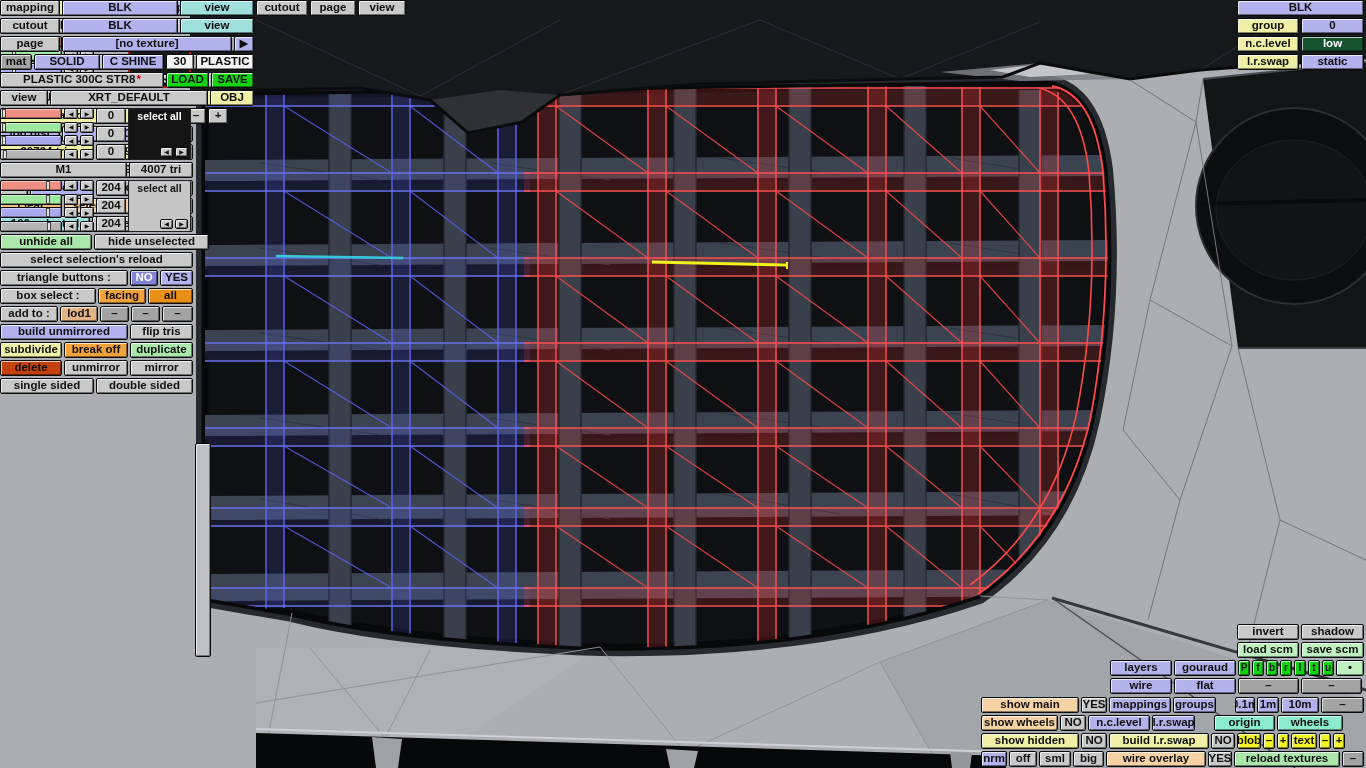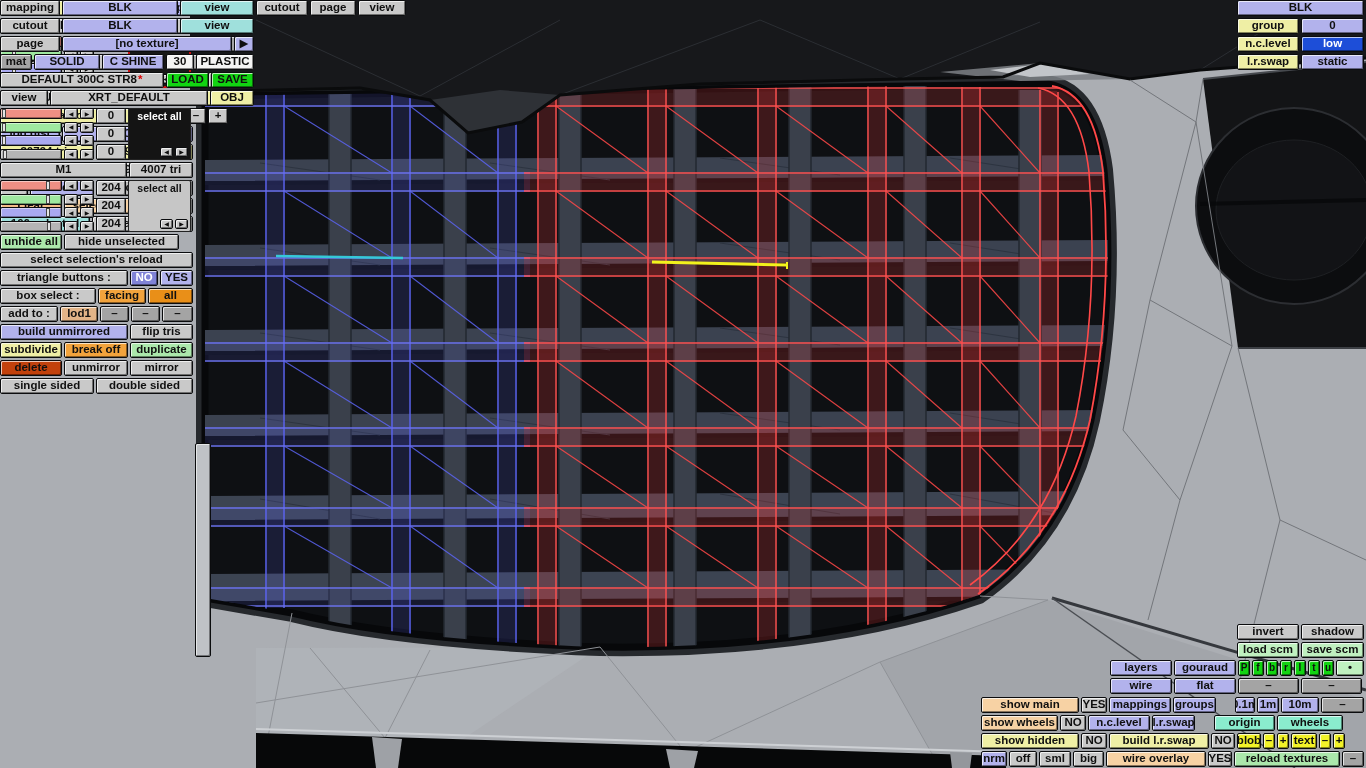--- a/index.html
+++ b/index.html
@@ -11,21 +11,21 @@
 .btn{height:16px;display:flex;align-items:center;justify-content:center;
  font-size:11.5px;font-weight:bold;color:#101010;line-height:1;white-space:nowrap;overflow:hidden;
  border-radius:2px;border:1px solid #0b0c0e;
  box-shadow:inset 1px 1px 0 rgba(255,255,255,.7),inset -1px -1px 0 rgba(0,0,0,.45)}
 .g{background:#c9c9c9}.gd{background:#a4a4a4}.gm{background:#b9b9b9}
 .pw{background:#b2b2ec}.cy{background:#9fe0dc}.aq{background:#8aeccd}
 .yl{background:#efefa5}.by{background:#f2f228}
 .pe{background:#f4bd88}.pe2{background:#f7d2a4}
 .or{background:#f2a33c}.or2{background:#e98f18}
 .sa{background:#c2410c}.gr{background:#abe7ab}.grl{background:#bff0bf}
-.bg{background:#12d412}.bl{background:#1d4ed8;color:#fff}
+.bg{background:#12d412}.bl{background:#14532d;color:#fff}
 .nv{background:#8083d6;color:#fff}
 .wh{background:#f4f4f4}.tan{background:#e2b488}
 .sm{font-size:10px}
 .spc{visibility:hidden}
 .star{color:#dd0000;margin-left:1px}
 .track{position:relative;height:11px;width:62px;border-radius:2px;border:1px solid #0b0c0e;
  box-shadow:inset 1px 1px 0 rgba(255,255,255,.5),inset -1px -1px 0 rgba(0,0,0,.35)}
 .tr-r{background:#ee8f84}.tr-g{background:#9fe89f}.tr-b{background:#a9a9f0}.tr-a{background:#b5b5b5}
 .handle{position:absolute;top:0;bottom:0;width:4px;background:#e4e4e4;border:1px solid #444}
 .sliderblock{display:flex;gap:2px;height:52px}
@@ -223,21 +223,21 @@
   <div class="row">
     <div class="btn pe" style="width:62px">clear</div>
     <div class="btn pe2" style="width:66px">select all</div>
     <div class="btn g" style="width:61px">invert</div>
   </div>
   <div class="row">
     <div class="btn cy" style="width:90px">106 selected</div>
     <div class="btn g" style="width:101px">hide selected</div>
   </div>
   <div class="row">
-    <div class="btn gr" style="width:62px">unhide all</div>
+    <div class="btn gr" style="width:92px">unhide all</div>
     <div class="btn g" style="width:115px">hide unselected</div>
   </div>
   <div class="row">
     <div class="btn g" style="width:193px">select selection's reload</div>
   </div>
   <div class="row">
     <div class="btn g" style="width:128px">triangle buttons :</div>
     <div class="btn nv" style="width:28px">NO</div>
     <div class="btn pw" style="width:33px">YES</div>
   </div>
@@ -453,21 +453,21 @@
   </div>
   <div class="row">
     <div class="btn gd" style="width:32px">mat</div>
     <div class="btn pw" style="width:66px">SOLID</div>
     <div class="btn pw" style="width:62px">C SHINE</div>
     <div class="btn wh" style="width:28px">30</div>
     <div class="btn wh" style="width:58px">PLASTIC</div>
   </div>
   <div class="row">
     <div class="btn g" style="width:164px">
-      <span>DEFAULT 300C STR8</span>
+      <span>PLASTIC 300C STR8</span>
         <span class="star">*</span>
     </div>
     <div class="btn bg" style="width:43px">LOAD</div>
     <div class="btn bg" style="width:43px">SAVE</div>
   </div>
   <div class="row">
     <div class="btn g" style="width:48px">view</div>
     <div class="btn g" style="width:158px">XRT_DEFAULT</div>
     <div class="btn yl" style="width:44px">OBJ</div>
   </div>

